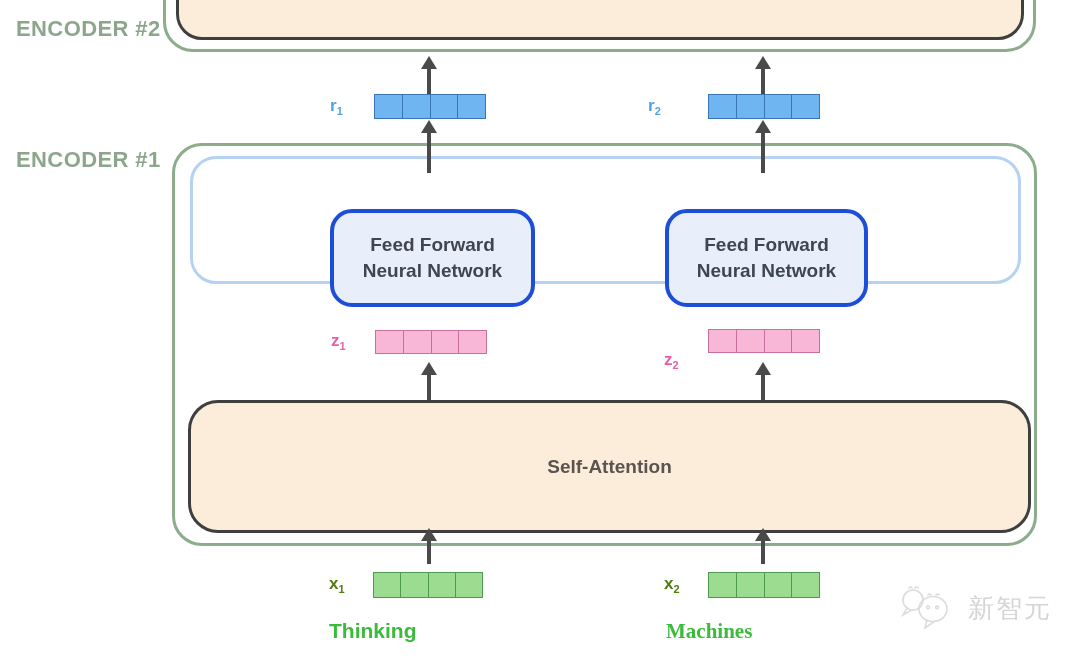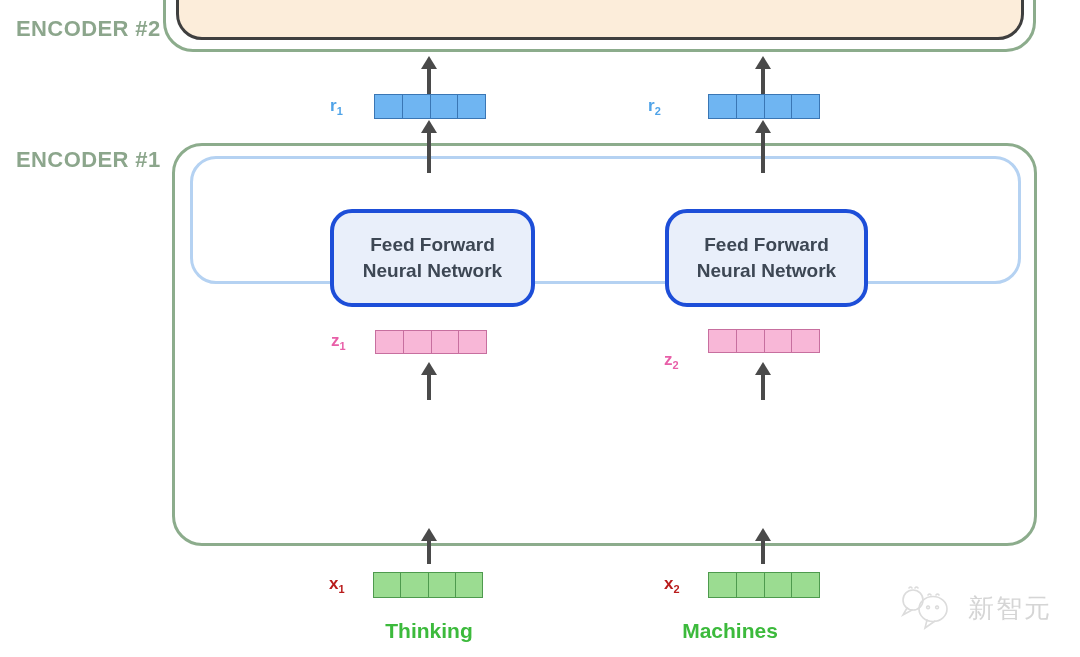--- a/index.html
+++ b/index.html
@@ -47,46 +47,49 @@
   .vec.blue .cell+.cell{border-left:1.5px solid #3A76B4;}
   .vec.pink{background:#F8B7D7;border:1.5px solid #C76F9F;}
   .vec.pink .cell+.cell{border-left:1.5px solid #C76F9F;}
   .vec.green{background:#9BDC91;border:1.5px solid #4E9A4E;}
   .vec.green .cell+.cell{border-left:1.5px solid #4E9A4E;}
 
   .vec-label{position:absolute;width:38px;text-align:left;font-size:17px;font-weight:bold;}
   .vec-label sub{font-size:11px;}
   .vl-blue{color:#4FA3E8;}
   .vl-pink{color:#E85FA8;}
-  .vl-green{color:#b91c1c;}
-
-  
-  .token{position:absolute;width:200px;text-align:center;top:619px;color:#3CBA3C;
+  .vl-green{color:#4d7c0f;}
+
+  
+  .token{position:absolute;width:200px;text-align:left;top:619px;color:#3CBA3C;
          font-size:21px;font-weight:bold;}
   .token.t1{left:329px;}
-  .token.t2{left:630px;}
+  .token.t2{left:666px;font-family:Liberation Serif, serif;}
 
   
   .watermark{position:absolute;left:898px;top:584px;display:flex;align-items:center;}
   .watermark .wm-text{color:#D5D5D5;font-size:26px;letter-spacing:2px;margin-left:16px;
                       font-weight:400;}
 </style>
 </head>
 <body>
 
 <div id="stage">
 
   <div class="enc-frame enc2-green"></div>
   <div class="enc2-peach"></div>
   <div class="enc-label e2">ENCODER #2</div>
 
   <div class="enc-frame enc1-green"></div>
   <div class="enc1-blue"></div>
   <div class="enc-label e1">ENCODER #1</div>
 
+  <div class="sa-box">
+    <span>Self-Attention</span>
+  </div>
 
   <div class="arrow" style="left:421px;top:56px;height:38px;">
       <div class="head"></div>
       <div class="shaft"></div>
     </div>
   <div class="arrow" style="left:755px;top:56px;height:38px;">
       <div class="head"></div>
       <div class="shaft"></div>
     </div>
   <div class="arrow" style="left:421px;top:120px;height:53px;">

